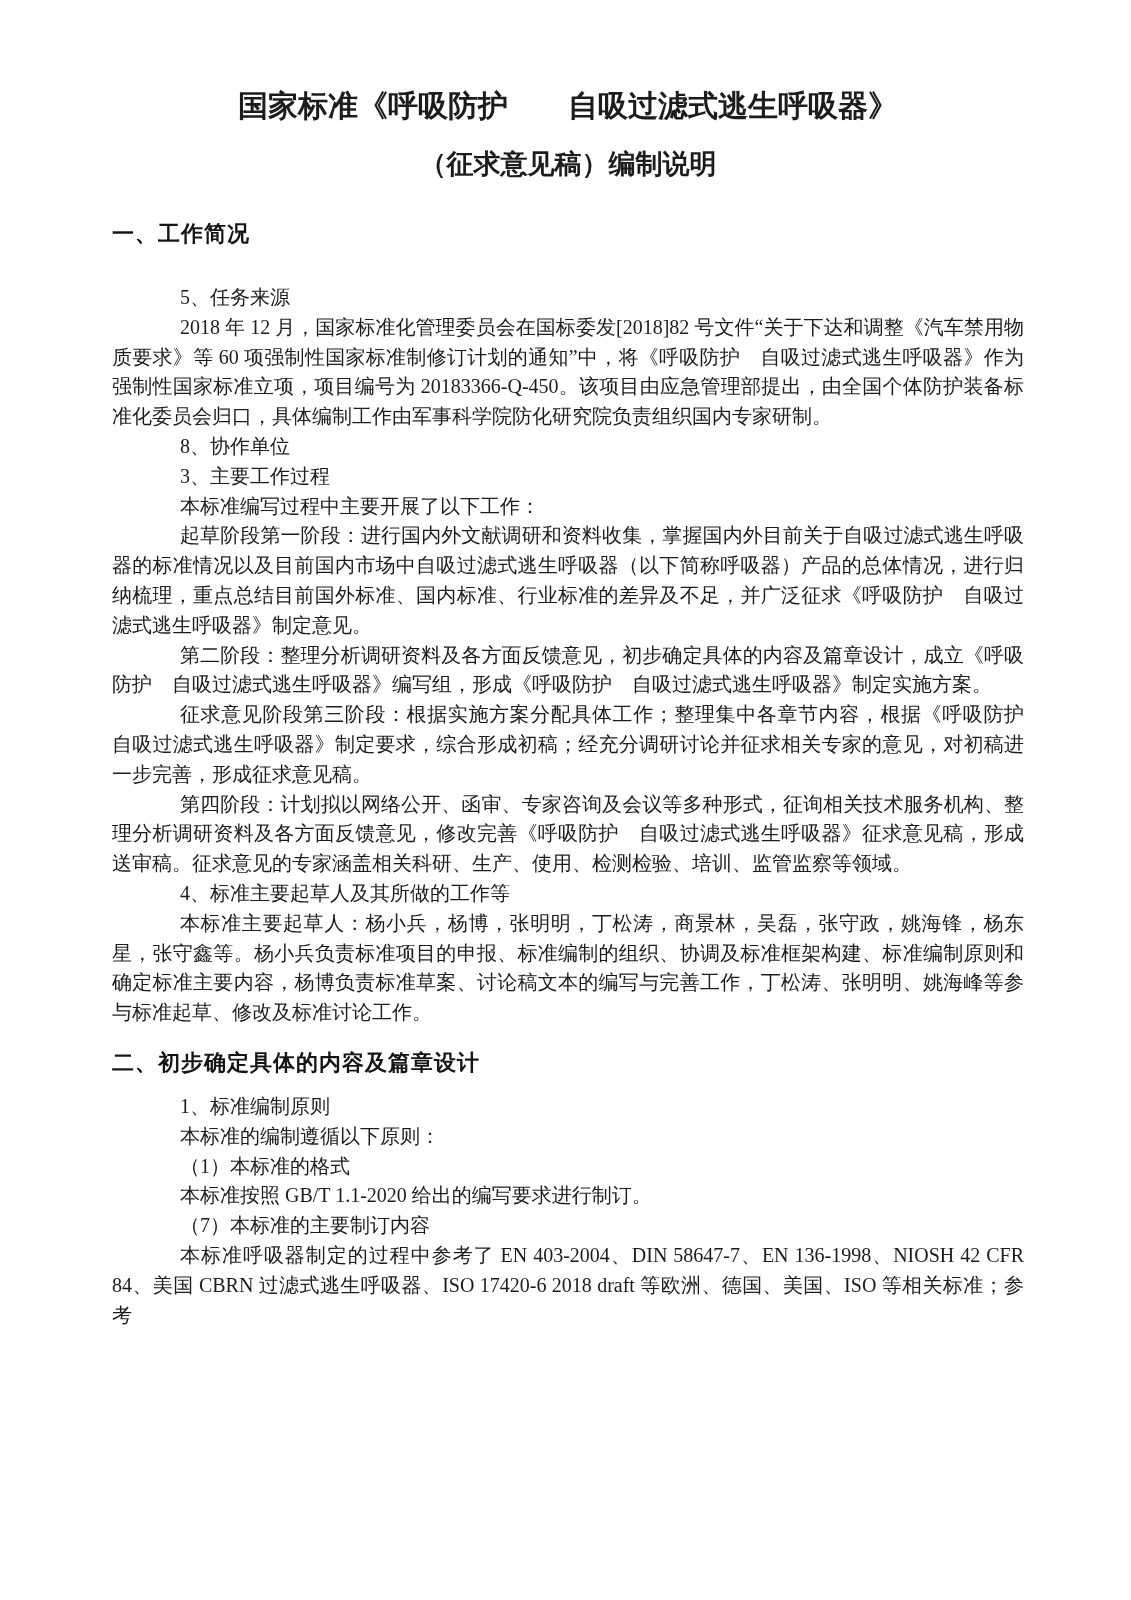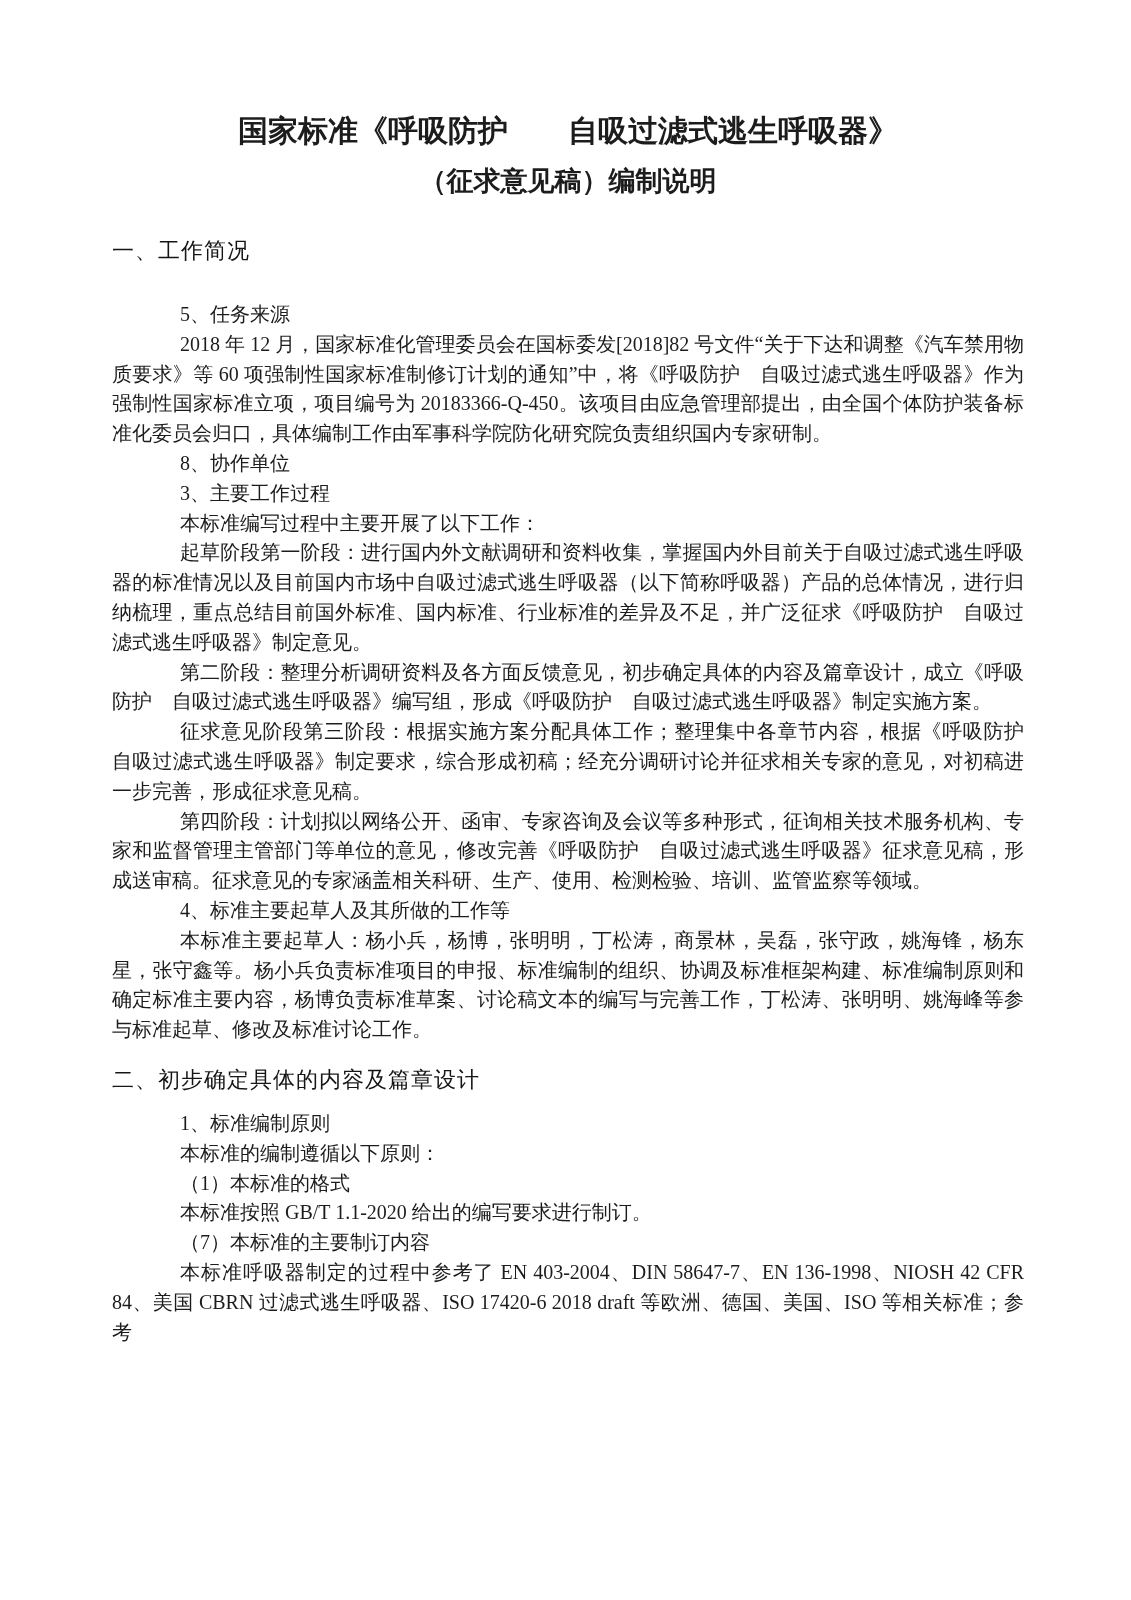--- a/index.html
+++ b/index.html
@@ -10,41 +10,41 @@
   .page {
     position: relative;
     width: 1131px;
     height: 1600px;
     background: #ffffff;
     overflow: hidden;
     color: #1c1c1c;
     font-family: "Liberation Serif", "DejaVu Serif", serif;
   }
   .doc {
-    padding: 114px 107px 0 112px;
+    padding: 89px 107px 0 112px;
   }
   .title {
     margin: 0;
     font-size: 30px;
     line-height: 34px;
     font-weight: 700;
     text-align: center;
     color: #1c1c1c;
     font-family: "Liberation Serif", "DejaVu Serif", serif;
   }
   .subtitle {
     font-size: 27px;
     line-height: 34px;
-    margin-top: 16px;
+    margin-top: 24px;
   }
   .sec-heading {
     margin: 40px 0 0 0;
     font-size: 22px;
     line-height: 26px;
-    font-weight: 400;
+    font-weight: 700;
     letter-spacing: 1px;
     color: #151515;
     font-family: "Liberation Sans", "DejaVu Sans", sans-serif;
   }
   .sec-heading.sec2 {
     margin-top: 22px;
   }
   .body {
     margin-top: 36px;
     font-size: 20px;
@@ -74,21 +74,21 @@
 
     <div class="body first">
       <p>5、任务来源</p>
       <p>2018 年 12 月，国家标准化管理委员会在国标委发[2018]82 号文件“关于下达和调整《汽车禁用物质要求》等 60 项强制性国家标准制修订计划的通知”中，将《呼吸防护　自吸过滤式逃生呼吸器》作为强制性国家标准立项，项目编号为 20183366-Q-450。该项目由应急管理部提出，由全国个体防护装备标准化委员会归口，具体编制工作由军事科学院防化研究院负责组织国内专家研制。</p>
       <p>8、协作单位</p>
       <p>3、主要工作过程</p>
       <p>本标准编写过程中主要开展了以下工作：</p>
       <p>起草阶段第一阶段：进行国内外文献调研和资料收集，掌握国内外目前关于自吸过滤式逃生呼吸器的标准情况以及目前国内市场中自吸过滤式逃生呼吸器（以下简称呼吸器）产品的总体情况，进行归纳梳理，重点总结目前国外标准、国内标准、行业标准的差异及不足，并广泛征求《呼吸防护　自吸过滤式逃生呼吸器》制定意见。</p>
       <p>第二阶段：整理分析调研资料及各方面反馈意见，初步确定具体的内容及篇章设计，成立《呼吸防护　自吸过滤式逃生呼吸器》编写组，形成《呼吸防护　自吸过滤式逃生呼吸器》制定实施方案。</p>
       <p>征求意见阶段第三阶段：根据实施方案分配具体工作；整理集中各章节内容，根据《呼吸防护　自吸过滤式逃生呼吸器》制定要求，综合形成初稿；经充分调研讨论并征求相关专家的意见，对初稿进一步完善，形成征求意见稿。</p>
-      <p>第四阶段：计划拟以网络公开、函审、专家咨询及会议等多种形式，征询相关技术服务机构、专家和监督管理主管部门等单位的意见，修改完善《呼吸防护　自吸过滤式逃生呼吸器》征求意见稿，形成送审稿。征求意见的专家涵盖相关科研、生产、使用、检测检验、培训、监管监察等领域。</p>
+      <p>第四阶段：计划拟以网络公开、函审、专家咨询及会议等多种形式，征询相关技术服务机构、整理分析调研资料及各方面反馈意见，修改完善《呼吸防护　自吸过滤式逃生呼吸器》征求意见稿，形成送审稿。征求意见的专家涵盖相关科研、生产、使用、检测检验、培训、监管监察等领域。</p>
       <p>4、标准主要起草人及其所做的工作等</p>
       <p>本标准主要起草人：杨小兵，杨博，张明明，丁松涛，商景林，吴磊，张守政，姚海锋，杨东星，张守鑫等。杨小兵负责标准项目的申报、标准编制的组织、协调及标准框架构建、标准编制原则和确定标准主要内容，杨博负责标准草案、讨论稿文本的编写与完善工作，丁松涛、张明明、姚海峰等参与标准起草、修改及标准讨论工作。</p>
     </div>
 
     <h2 class="sec-heading sec2">二、初步确定具体的内容及篇章设计</h2>
 
     <div class="body second">
       <p>1、标准编制原则</p>
       <p>本标准的编制遵循以下原则：</p>
       <p>（1）本标准的格式</p>

